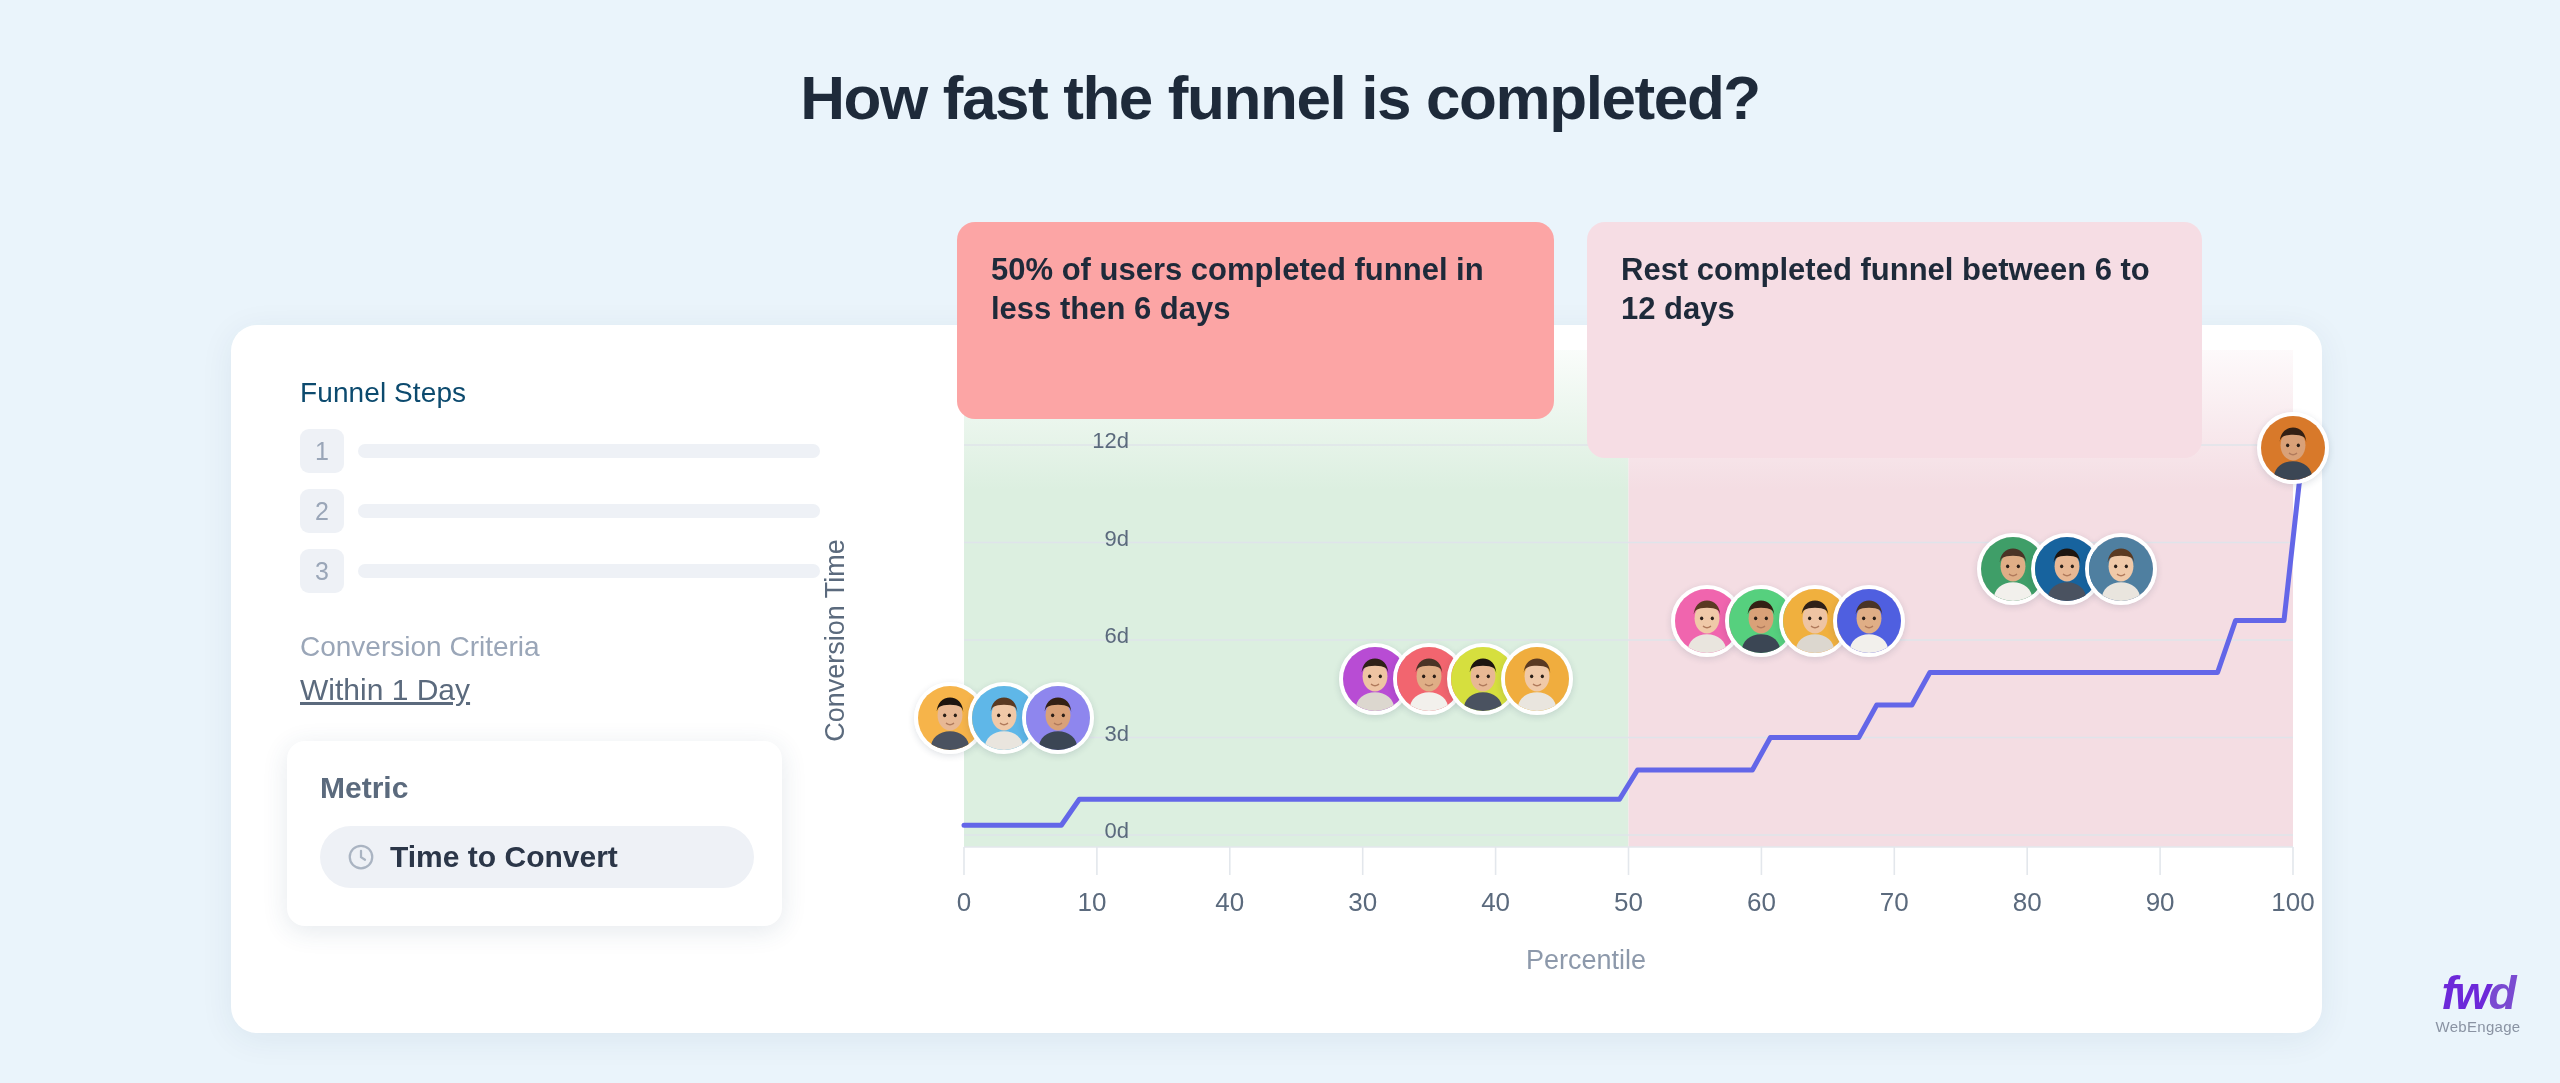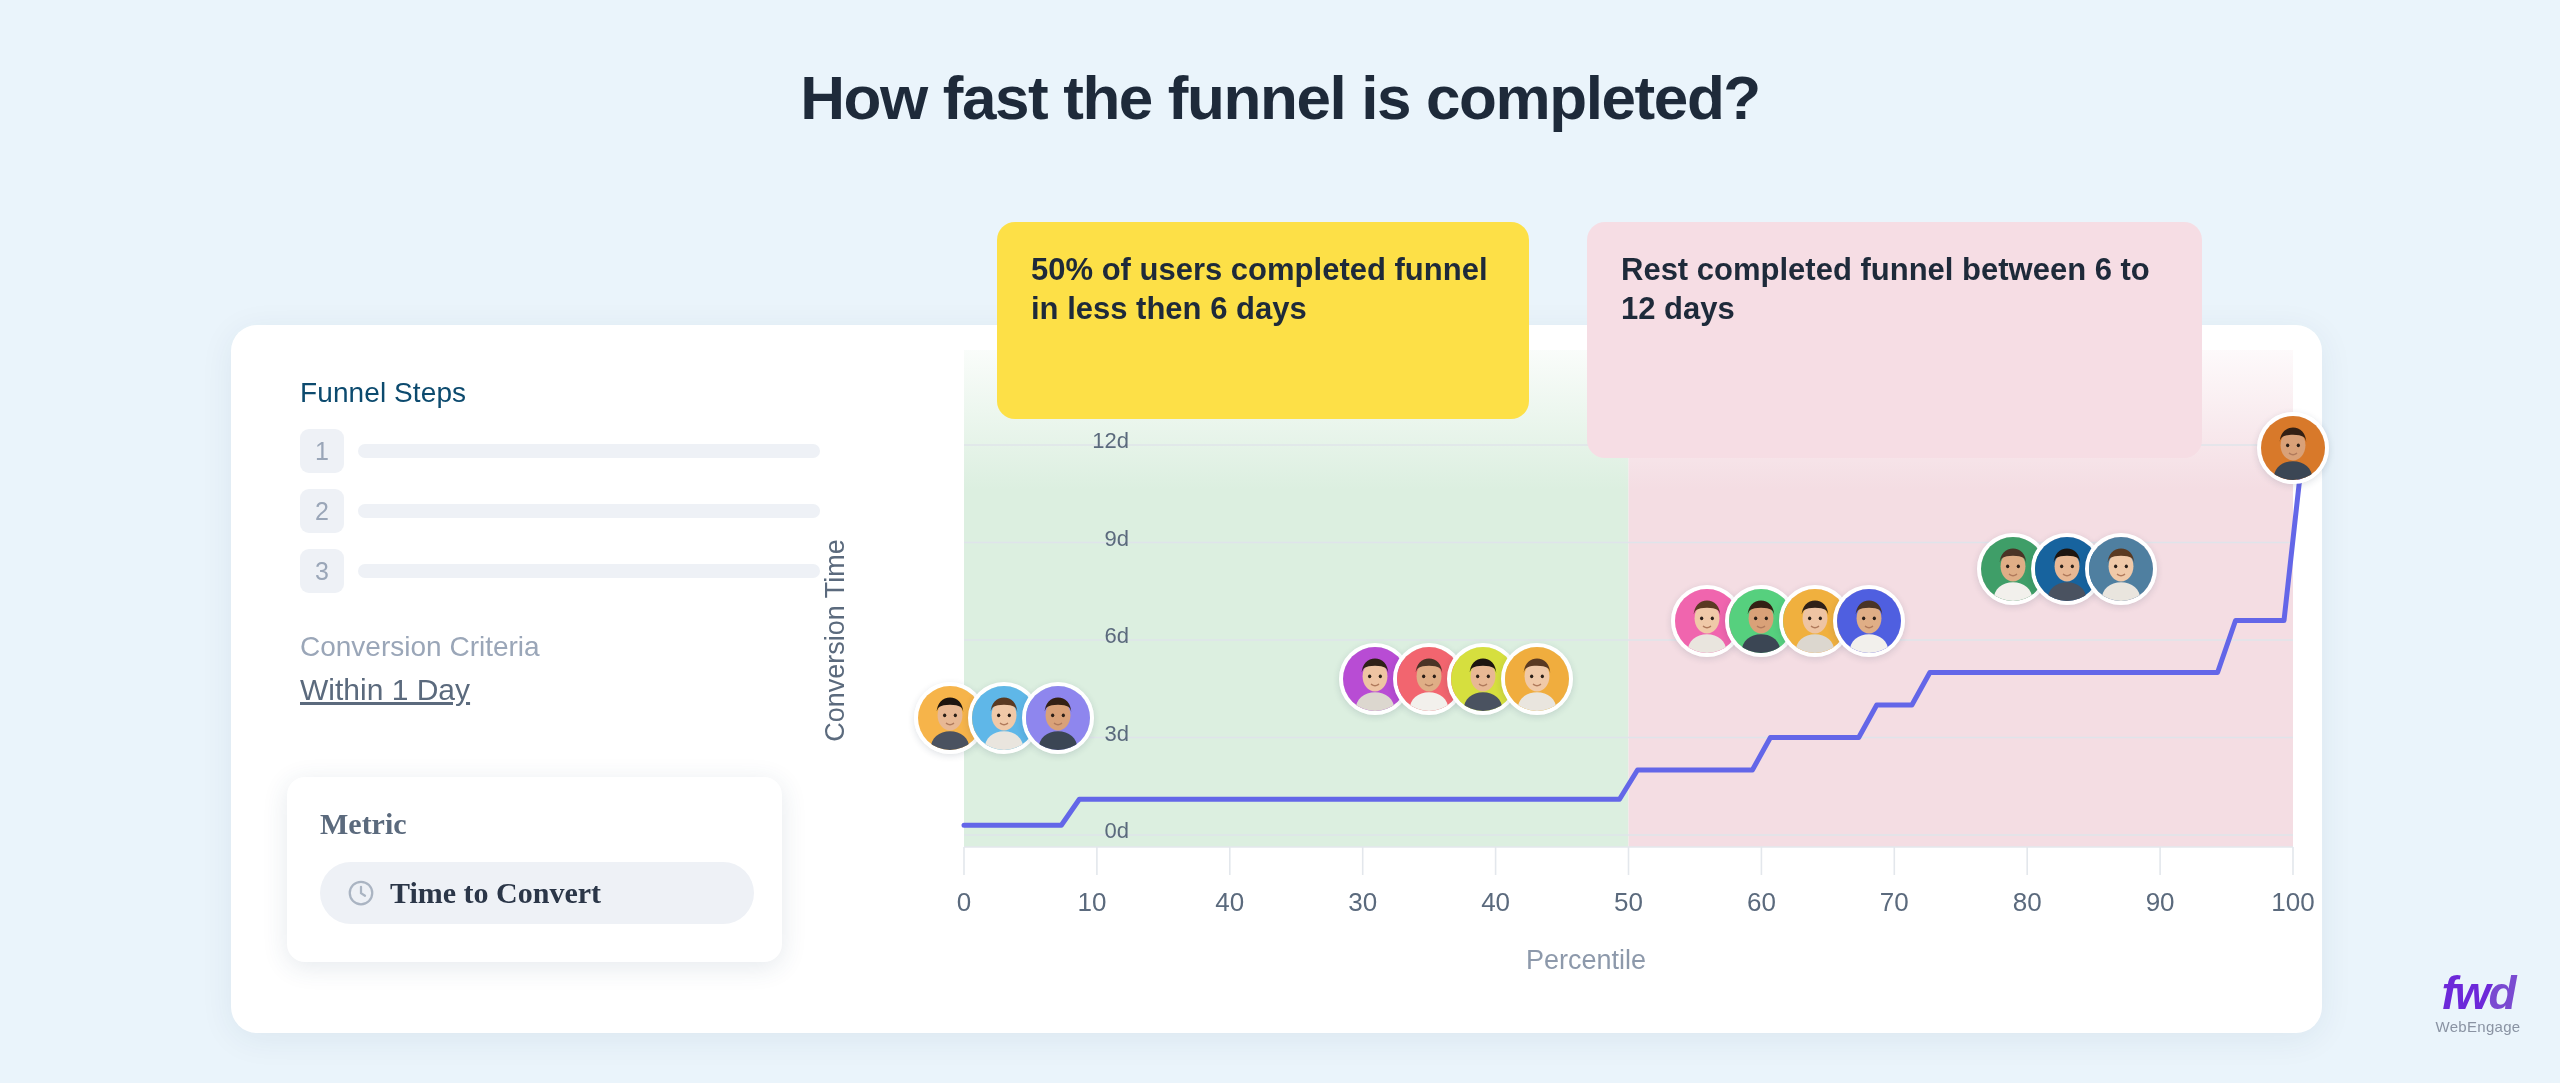--- a/index.html
+++ b/index.html
@@ -38,25 +38,24 @@
     width: 44px; height: 44px; border-radius: 9px; background: #eef1f6;
     color: #9aa6b8; font-size: 25px; display: flex; align-items: center;
     justify-content: center; flex: none;
   }
   .step-bar { height: 14px; border-radius: 7px; background: #eef1f6; margin-left: 14px; flex: 1; }
 
   .criteria-heading { margin-top: 38px; font-size: 28px; color: #9aa6b8; }
   .criteria-value { margin-top: 10px; font-size: 30px; color: #5b6a7d; text-decoration: underline; }
 
   .metric-card {
-    position: absolute; left: 56px; top: 452px; width: 495px; height: 185px;
+    position: absolute; left: 56px; top: 416px; width: 495px; height: 185px;
     background: #ffffff; border-radius: 18px;
     box-shadow: 0 5px 26px rgba(40,70,110,.12);
     padding: 30px 28px 0 33px;
-    font-family: Liberation Serif, serif;
   }
   .metric-title { font-size: 30px; font-weight: 700; color: #5b6a7d; }
   .metric-chip {
     margin-top: 21px; height: 62px; border-radius: 31px; background: #eef1f6;
     display: flex; align-items: center; padding-left: 26px; gap: 14px;
   }
   .metric-chip-label { font-size: 30px; font-weight: 700; color: #2b3648; }
   .clock-icon { width: 30px; height: 30px; flex: none; }
 
   
@@ -75,21 +74,21 @@
     position: absolute; right: 1192px; width: 120px; text-align: right;
     font-size: 22px; color: #5b6a7d;
   }
   .xtick { position: absolute; font-size: 26px; color: #5b6a7d; transform: translateX(-50%); }
 
   
   .callout {
     position: absolute; border-radius: 18px; padding: 28px 34px;
     font-size: 31px; font-weight: 700; line-height: 1.26; color: #1e2a3a;
   }
-  .callout.green { left: 957px; top: 222px; width: 532px; height: 197px; background: #fde047; margin-left: 40px; }
+  .callout.green { left: 957px; top: 222px; width: 597px; height: 197px; background: #fca5a5; }
   .callout.pink  { left: 1587px; top: 222px; width: 615px; height: 236px; background: #f6dde4; }
 
   
   .avatar-group { position: absolute; display: flex; }
   .avatar {
     width: 72px; height: 72px; border-radius: 50%;
     border: 4px solid #fff; margin-left: -18px; overflow: hidden;
     position: relative; box-shadow: 0 2px 7px rgba(30,50,80,.14);
   }
   .avatar:first-child { margin-left: 0; }

